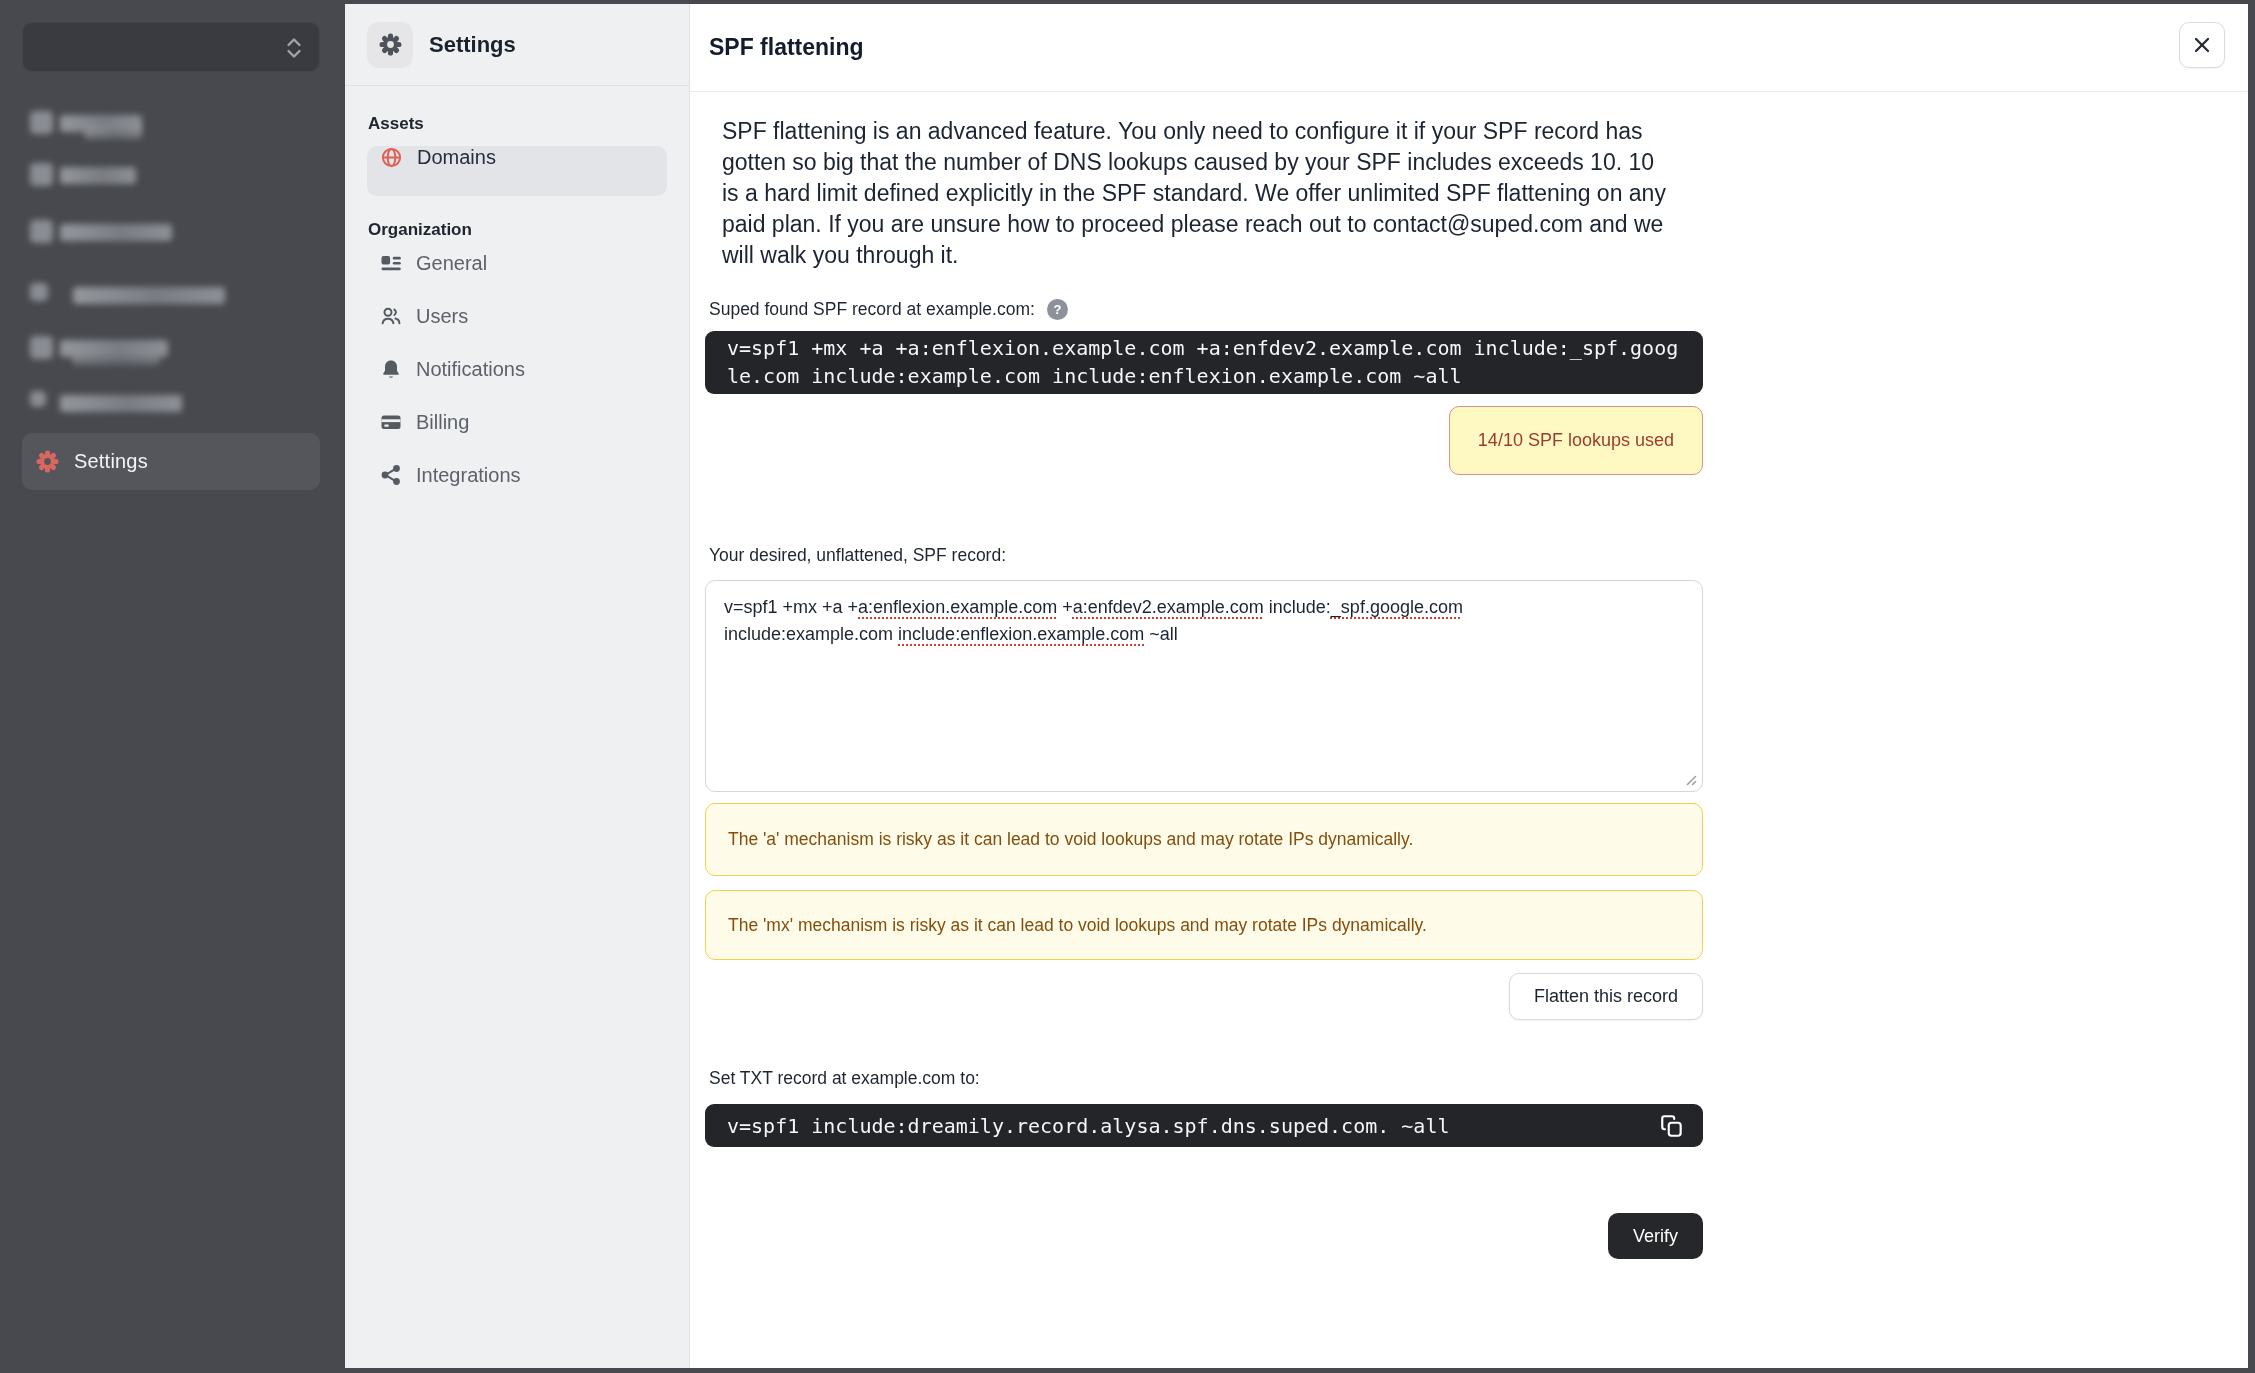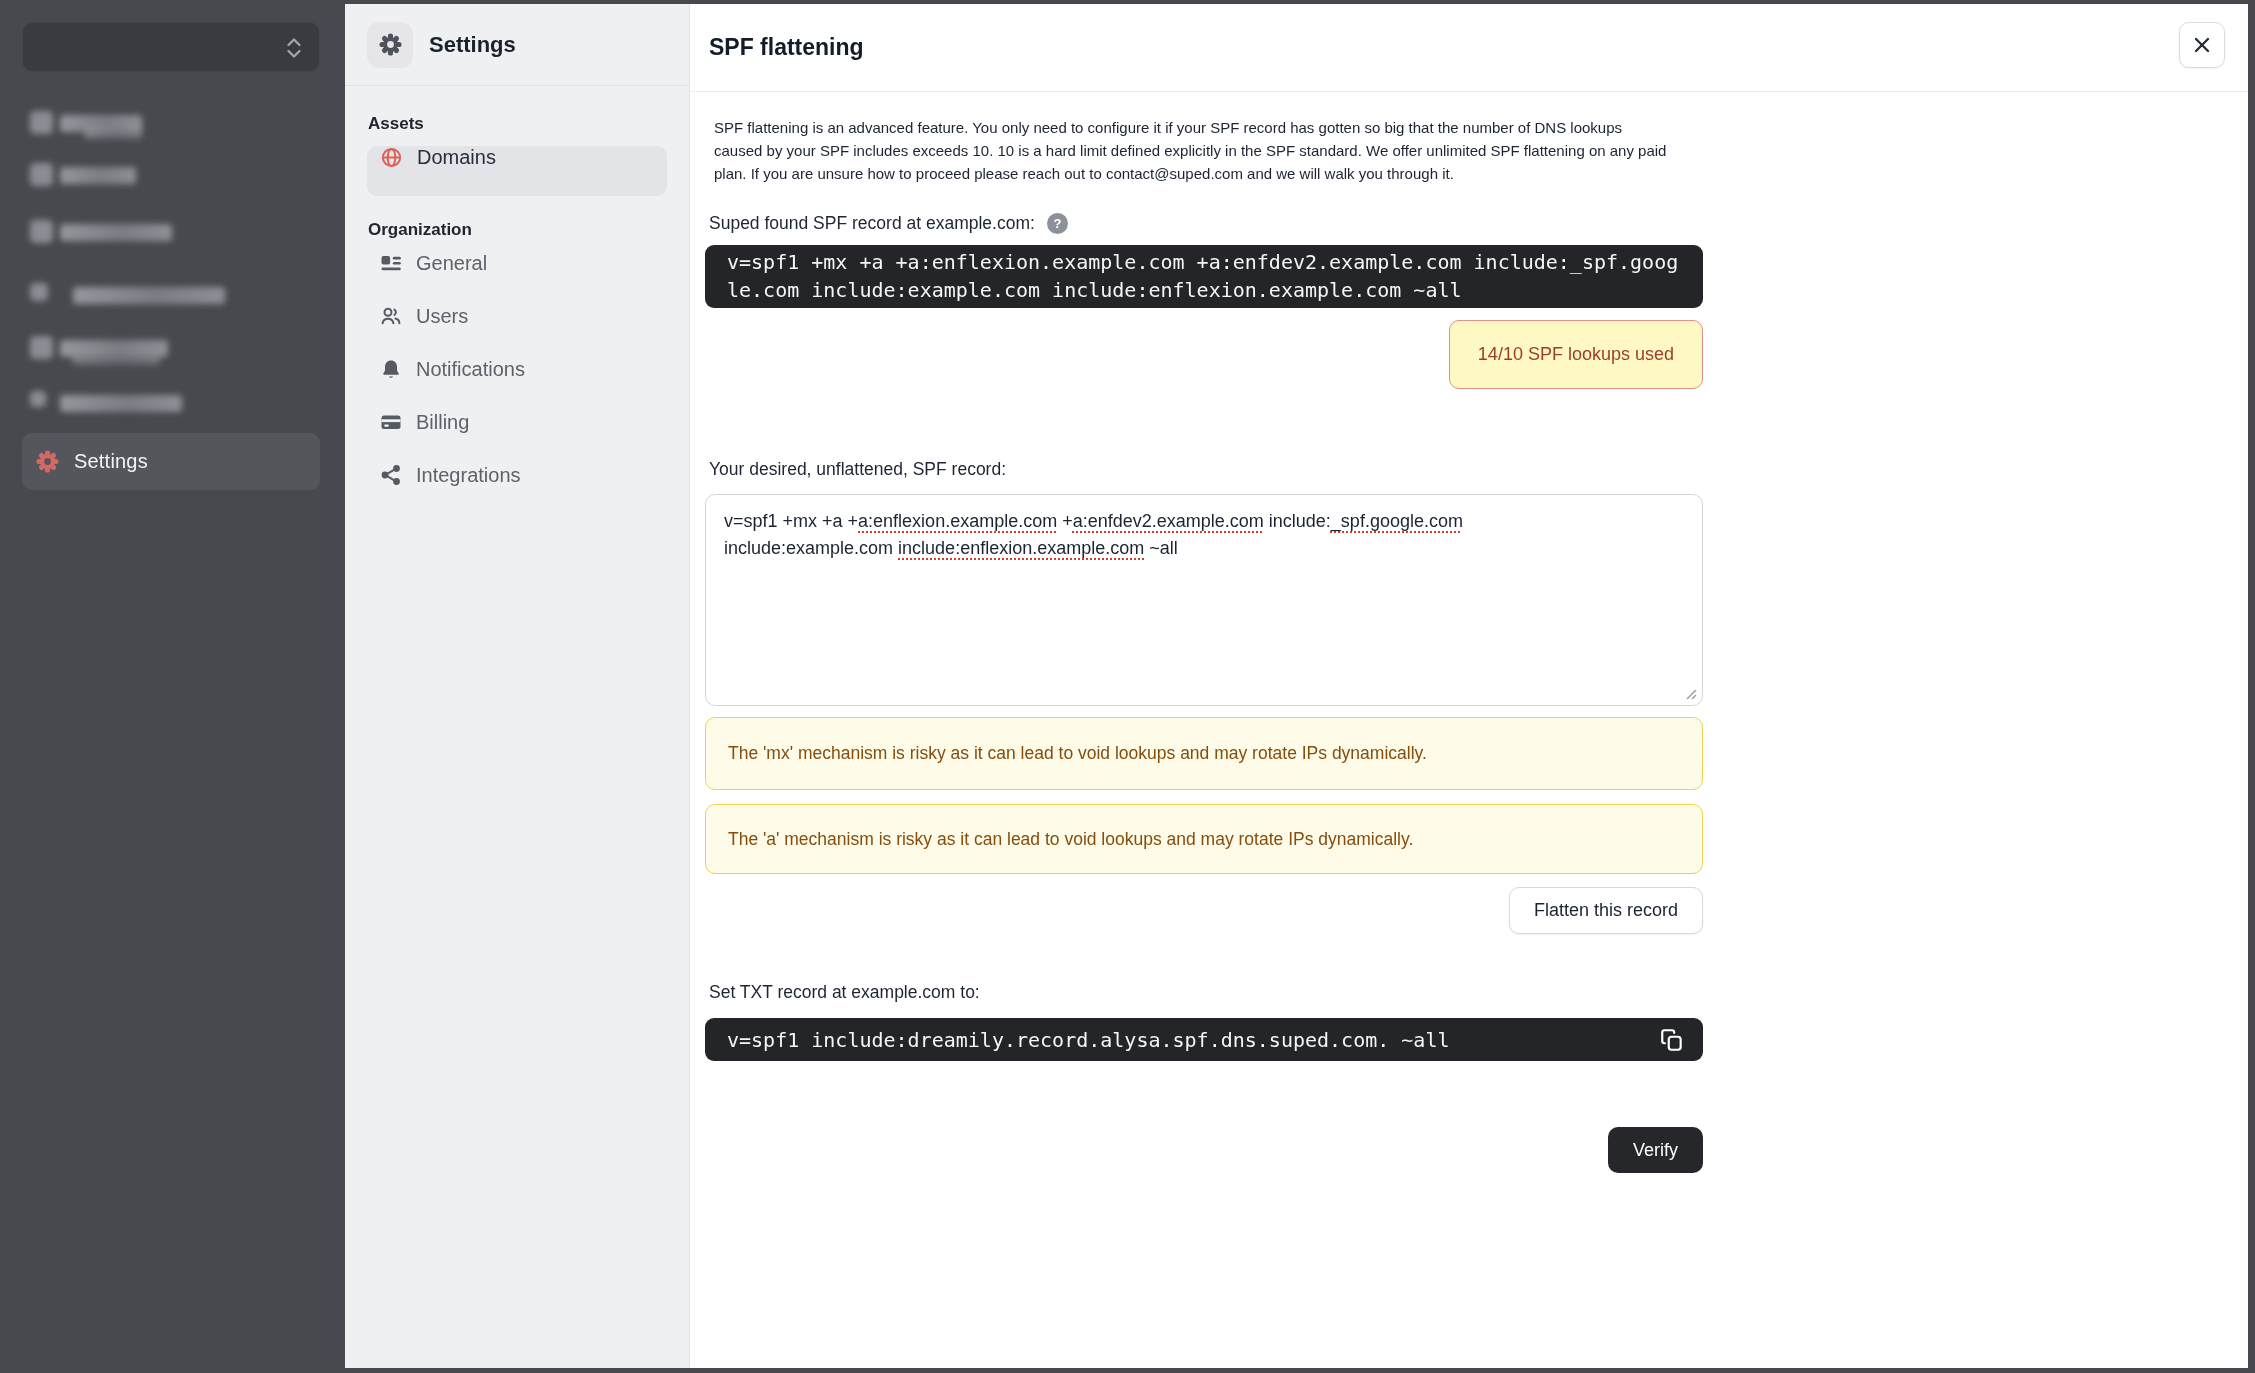--- a/index.html
+++ b/index.html
@@ -39,21 +39,21 @@
   
   .main { flex:1 1 auto; background:#ffffff; position:relative; }
   .m-head { height:88px; border-bottom:1px solid #ececef; display:flex; align-items:center; }
   .m-head h2 { margin-left:19px; font-size:23px; font-weight:bold; color:#131c2b; }
   .close-btn { position:absolute; right:23px; top:18px; width:46px; height:46px; background:#fff;
                border:1px solid #dadbe0; border-radius:10px; display:flex; align-items:center;
                justify-content:center; cursor:pointer; box-shadow:0 1px 2px rgba(16,24,40,.05); }
 
   .m-body { padding:24px 0 0 15px; width:1013px; }
   .col { width:998px; }
-  .desc { width:955px; margin-left:9px; font-size:15px; line-height:23px; color:#1c2433; }
+  .desc { width:955px; margin-left:17px; font-size:23px; line-height:31px; color:#1c2433; }
 
   .field-label { display:flex; align-items:center; margin-left:4px; font-size:17.5px; color:#1d2533; }
   .help-dot { width:21px; height:21px; margin-left:12px; border-radius:50%; background:#8d919a; color:#fff;
               font-size:13px; font-weight:bold; display:flex; align-items:center; justify-content:center; cursor:pointer; }
 
   .code { background:#232529; border-radius:9px; color:#f5f6f7;
           font-family:"DejaVu Sans Mono", monospace; font-size:20px; }
   .code-multi { margin-top:11px; padding:4px 22px; line-height:27.5px;
                 white-space:pre-wrap; word-break:break-all; }
   .code-single { margin-top:15px; height:43px; padding:0 16px 0 22px; display:flex; align-items:center; }
@@ -248,22 +248,22 @@
 
         <div class="field-label ta-label">Your desired, unflattened, SPF record:</div>
         <div class="fake-ta">
           <div class="ta-text">v=spf1 +mx +a +<u class="sp">a:enflexion.example.com</u> +<u class="sp">a:enfdev2.example.com</u> include:<u class="sp">_spf.google.com</u> include:example.com <u class="sp">include:enflexion.example.com</u> ~all</div>
           <svg class="resize-grip" width="15" height="15" viewBox="0 0 15 15" stroke="#9b9fa6" stroke-width="1.6" stroke-linecap="round">
             <line x1="12.5" y1="4.5" x2="4.5" y2="12.5"></line>
                 <line x1="12.5" y1="9.5" x2="9.5" y2="12.5"></line>
           </svg>
         </div>
 
+        <div class="warn">The 'a' mechanism is risky as it can lead to void lookups and may rotate IPs dynamically.</div>
         <div class="warn">The 'mx' mechanism is risky as it can lead to void lookups and may rotate IPs dynamically.</div>
-        <div class="warn">The 'a' mechanism is risky as it can lead to void lookups and may rotate IPs dynamically.</div>
 
         <div class="btn-row">
           <button class="btn btn-flatten">Flatten this record</button>
         </div>
 
         <div class="field-label txt-label">Set TXT record at example.com to:</div>
         <div class="code code-single">
           <span class="val">v=spf1 include:dreamily.record.alysa.spf.dns.suped.com. ~all</span>
           <span class="copy-btn">
             <svg width="26" height="26" viewBox="0 0 24 24" fill="none" stroke="#ffffff" stroke-width="2" stroke-linecap="round" stroke-linejoin="round">

